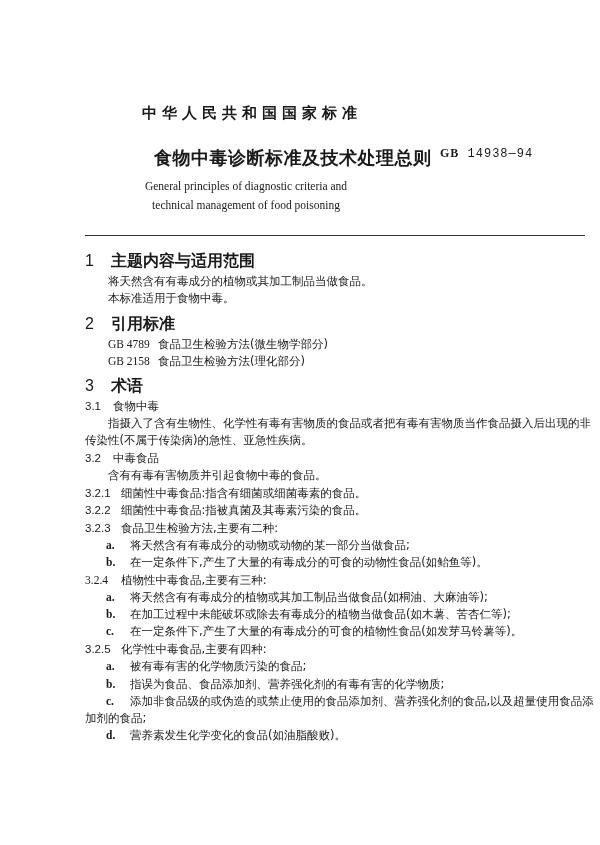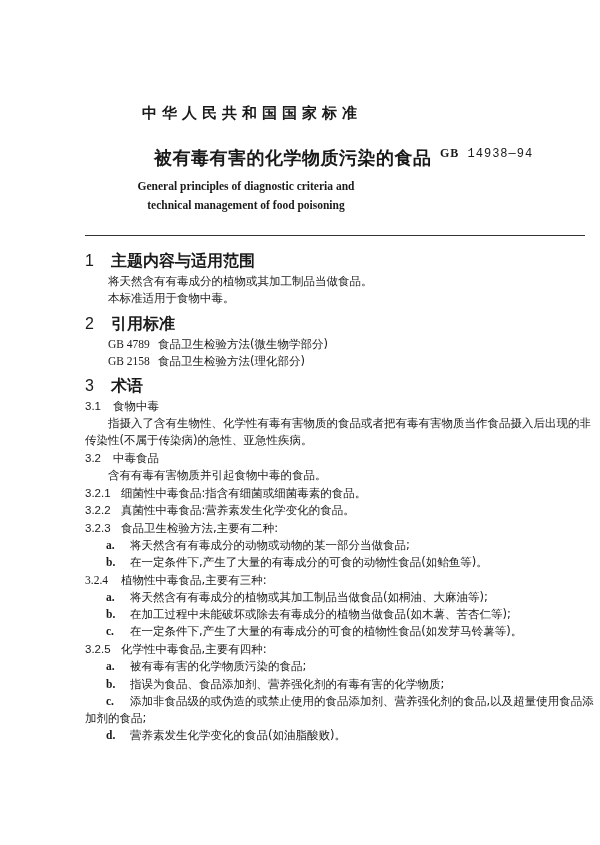--- a/index.html
+++ b/index.html
@@ -6,39 +6,39 @@
   body {
     width: 600px; height: 845px; position: relative; overflow: hidden;
     background: #ffffff; color: #1a1a1a;
     font-family: "DejaVu Sans", "Liberation Sans", sans-serif;
   }
   .abs { position: absolute; white-space: nowrap; }
   .national { left: 0; width: 504px; top: 104px; text-align: center; font-size: 15px; font-weight: bold; letter-spacing: 5px; }
   .title { left: 154px; top: 146px; font-size: 18px; font-weight: bold; letter-spacing: 0.5px; }
   .code { left: 440px; top: 146px; font-size: 12px; font-family: "Liberation Mono", monospace; letter-spacing: 1px; }
   .code b { font-family: "Liberation Serif", serif; }
-  .en { left: 0; width: 492px; text-align: center; font-family: "Liberation Serif", serif; font-weight: bold; font-size: 11.5px; }
+  .en { left: 0; width: 492px; text-align: center; font-family: "Liberation Serif", serif; font-weight: normal; font-size: 11.5px; }
   .en1 { top: 180px; }
   .en2 { top: 199px; }
   .rule { left: 85px; width: 500px; height: 0; border-top: 1.5px solid #333; }
   .rule-top { top: 235px; }
   .txt { font-size: 11.5px; }
   .h { font-size: 16px; font-weight: bold; }
   .num { font-family: "Liberation Sans", sans-serif; font-weight: normal; display: inline-block; }
   .ref-code { font-family: "Liberation Serif", serif; display: inline-block; width: 50px; }
   .item-letter { font-family: "Liberation Serif", serif; font-weight: bold; display: inline-block; width: 24px; }
 </style>
 </head>
 <body>
 
 <div>
 
   <div class="abs national">中华人民共和国国家标准</div>
 
-  <div class="abs title">被有毒有害的化学物质污染的食品</div>
+  <div class="abs title">食物中毒诊断标准及技术处理总则</div>
 
   <div class="abs code">
     <b>GB</b>
     <span>14938—94</span>
   </div>
 
   <div class="abs en en1">General principles of diagnostic criteria and</div>
   <div class="abs en en2">technical management of food poisoning</div>
 
   <div class="abs rule rule-top"></div>
@@ -71,21 +71,21 @@
 
   <div class="abs txt" style="left:85px; top:451px;">
     <span class="num" style="width:28px;">3.2</span><span>中毒食品</span>
   </div>
   <div class="abs txt" style="left:108px; top:468px;">含有有毒有害物质并引起食物中毒的食品。</div>
 
   <div class="abs txt" style="left:85px; top:486px;">
     <span class="num" style="width:36px;">3.2.1</span><span>细菌性中毒食品:指含有细菌或细菌毒素的食品。</span>
   </div>
   <div class="abs txt" style="left:85px; top:503px;">
-    <span class="num" style="width:36px;">3.2.2</span><span>真菌性中毒食品:营养素发生化学变化的食品。</span>
+    <span class="num" style="width:36px;">3.2.2</span><span>细菌性中毒食品:指被真菌及其毒素污染的食品。</span>
   </div>
 
   <div class="abs txt" style="left:85px; top:521px;">
     <span class="num" style="width:36px;">3.2.3</span><span>食品卫生检验方法,主要有二种:</span>
   </div>
   <div class="abs txt" style="left:106px; top:538px;">
     <span class="item-letter">a.</span><span>将天然含有有毒成分的动物或动物的某一部分当做食品;</span>
   </div>
   <div class="abs txt" style="left:106px; top:555px;">
     <span class="item-letter">b.</span><span>在一定条件下,产生了大量的有毒成分的可食的动物性食品(如鲐鱼等)。</span>

